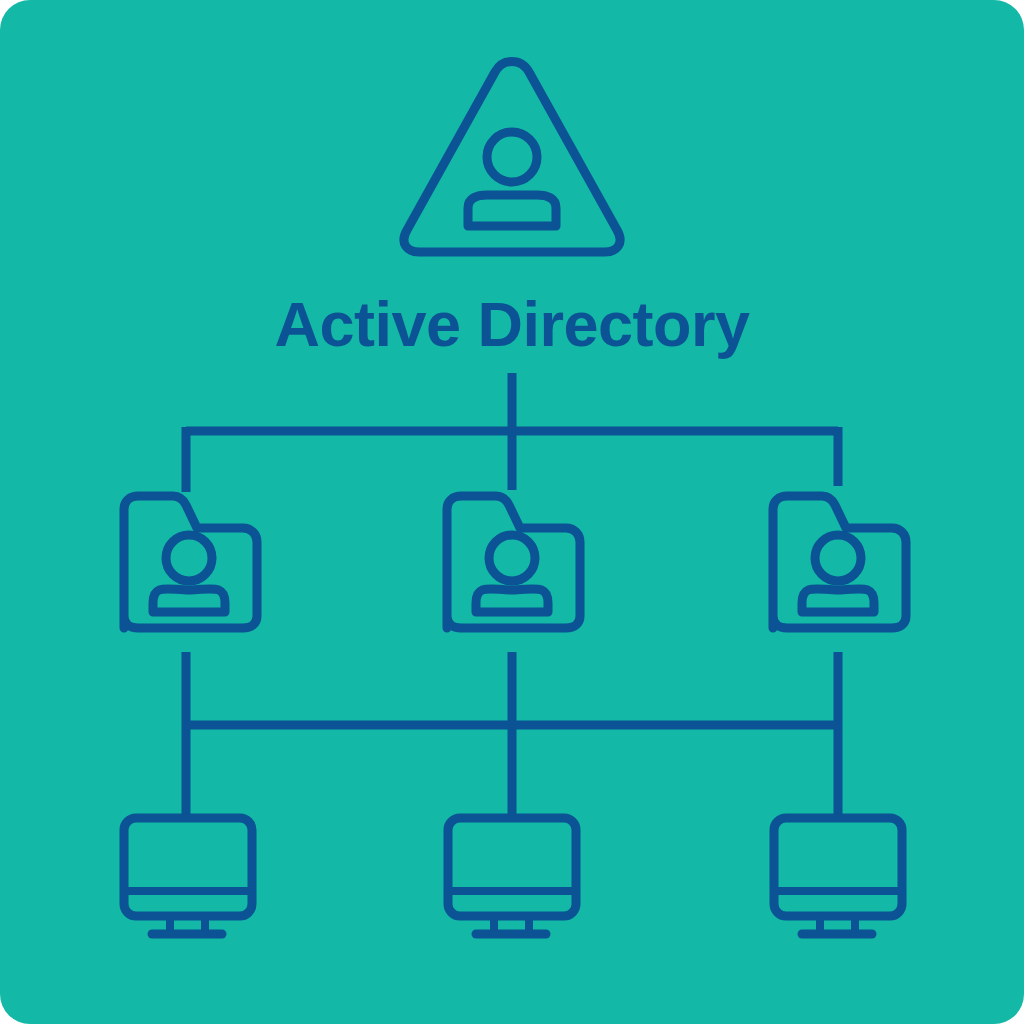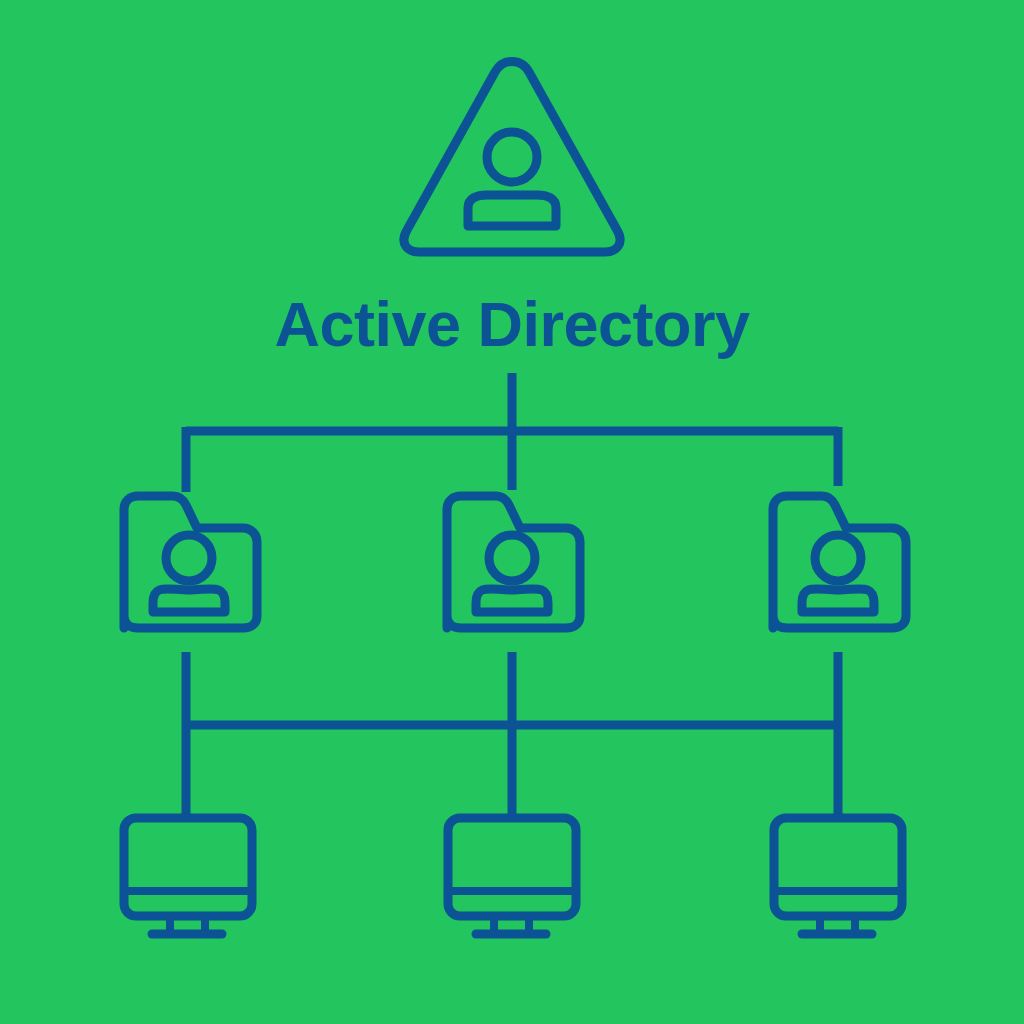--- a/index.html
+++ b/index.html
@@ -44,21 +44,21 @@
     font-family: "Liberation Sans", sans-serif;
     font-weight: bold;
     font-size: 63px;
     fill: #0b5394;
     letter-spacing: -0.5px;
   }
 </style>
 </head>
 <body style="background: rgb(255, 255, 255);">
 
-<div id="diagram-root" style="background: #22c55e;">
+<div id="diagram-root" style="background: #14b8a6; border-radius: 30px;">
   <svg class="diagram-canvas" viewBox="0 0 1024 1024" xmlns="http://www.w3.org/2000/svg">
 
     <g>
       <g>
         <path class="stroke-shape" d="M 495 72
                  C 503 58 521 58 529 72
                  L 617 230
                  C 625 244 616 252 605 252
                  L 419 252
                  C 408 252 399 244 407 230

